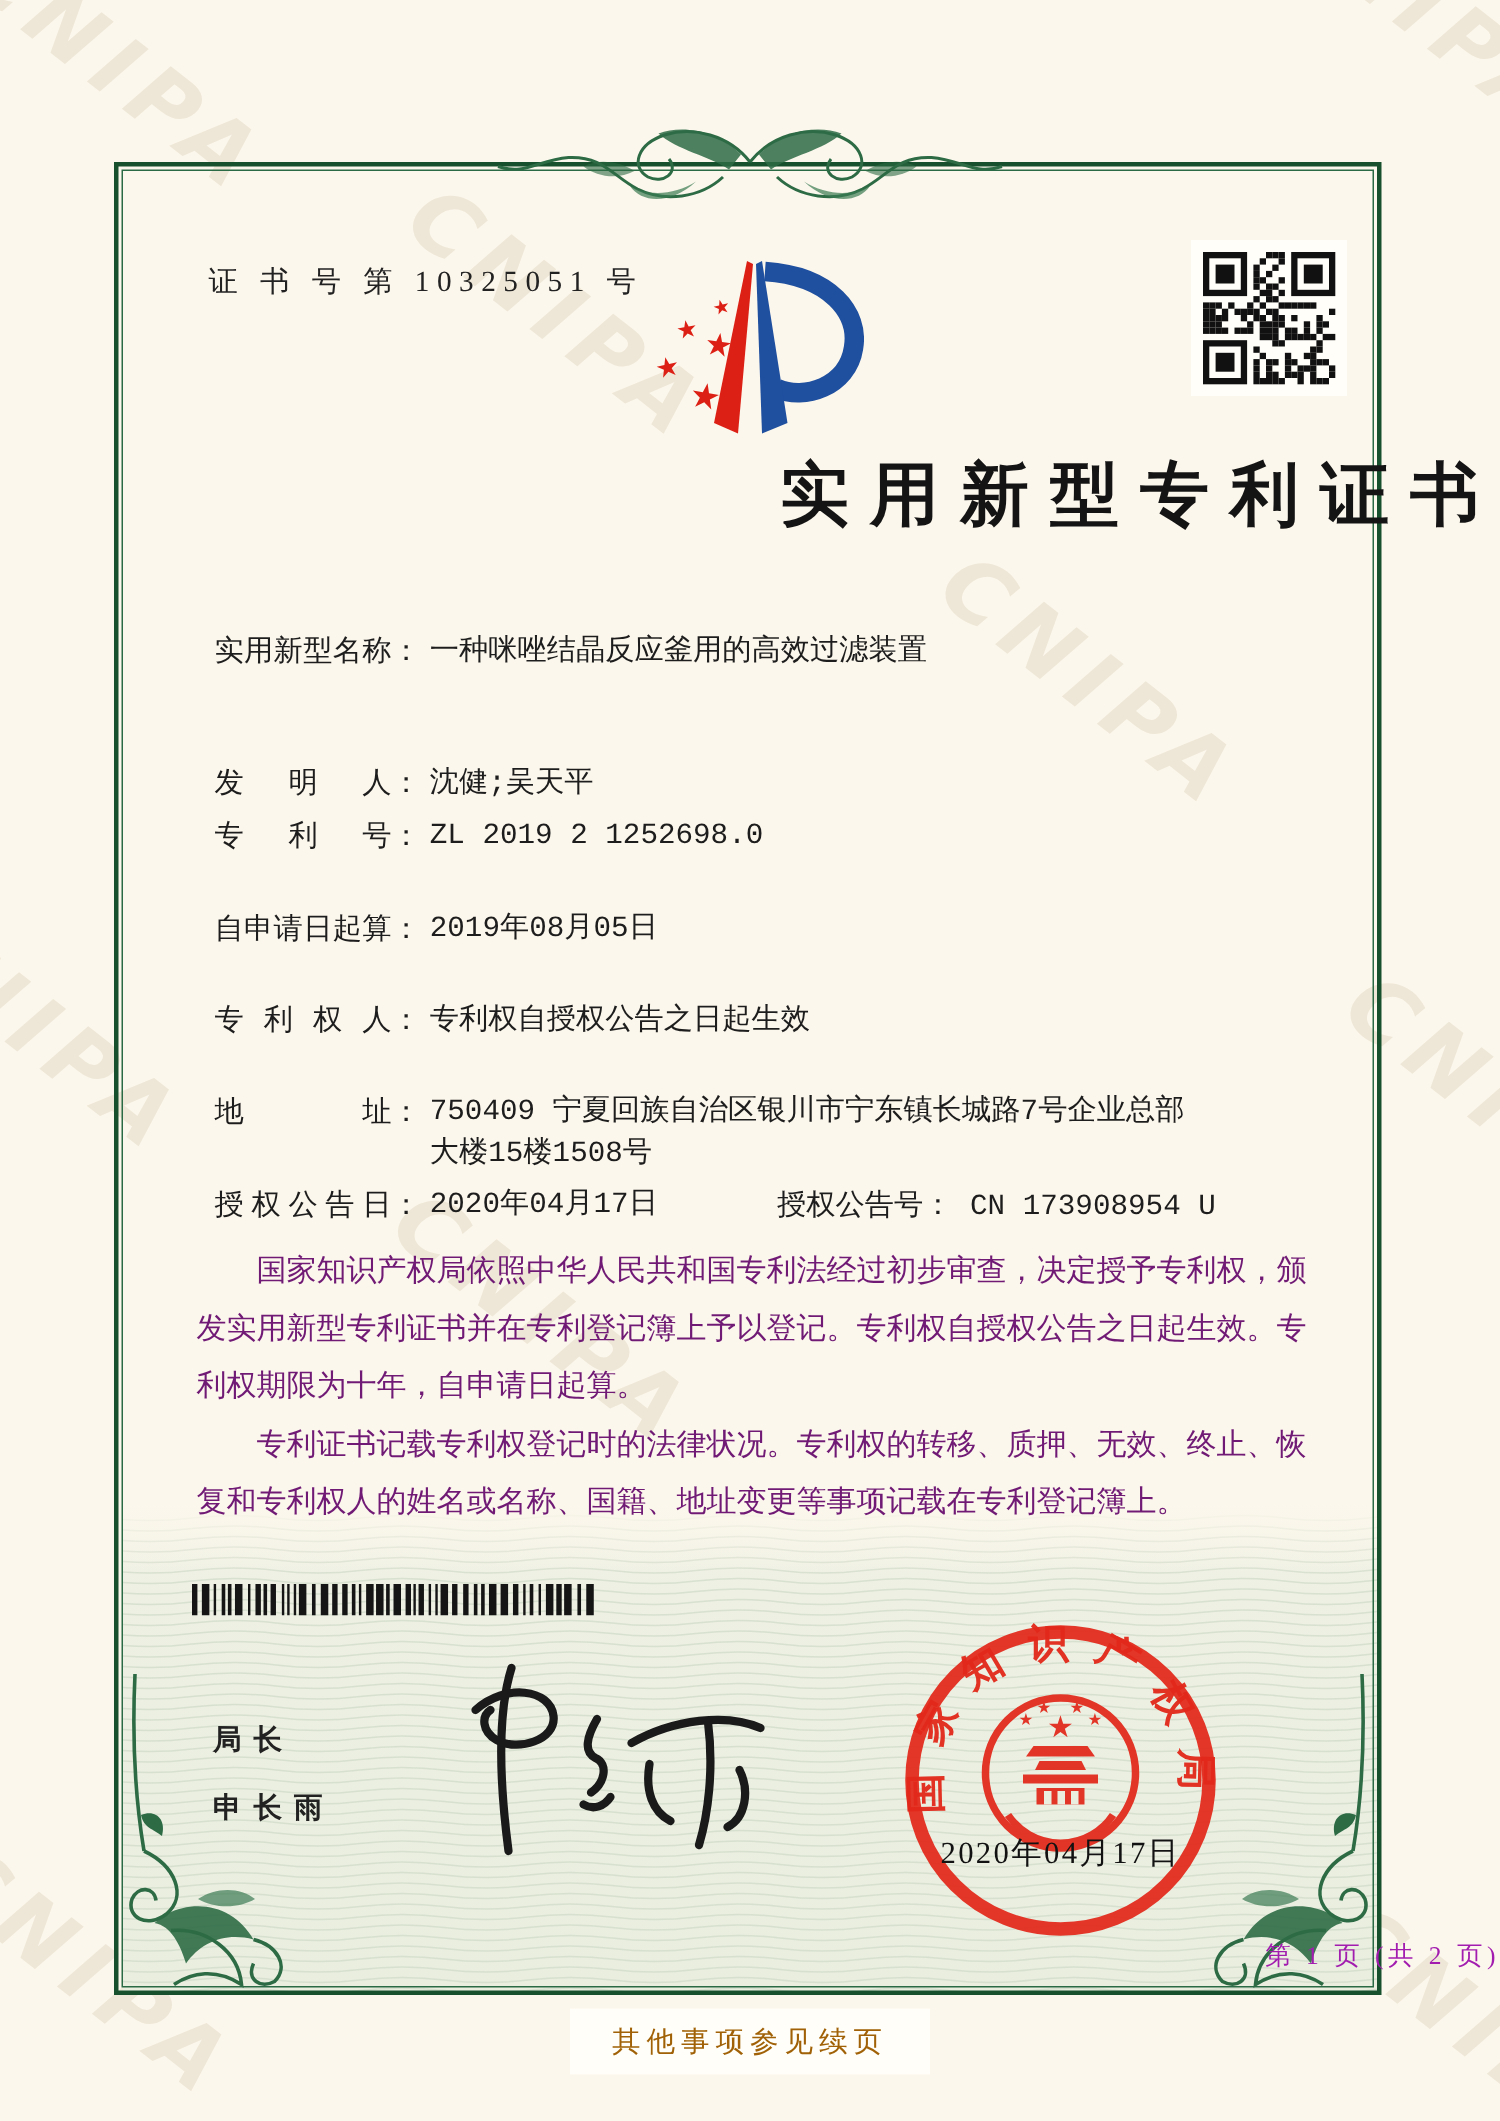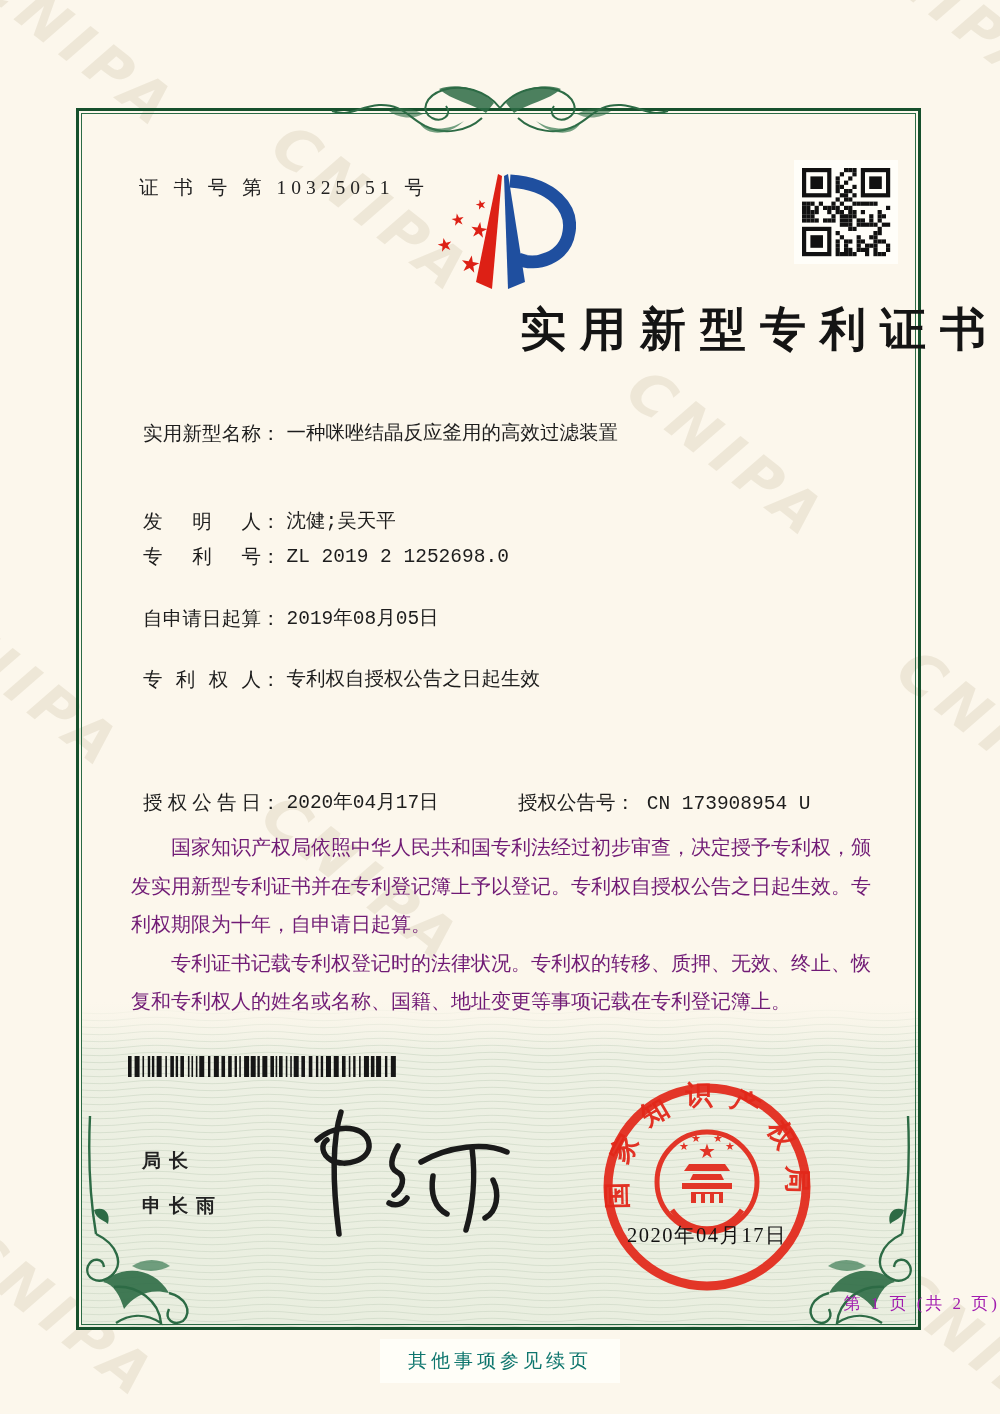--- a/index.html
+++ b/index.html
@@ -34,21 +34,21 @@
   
   .bodytext{position:absolute;left:131px;top:828px;width:740px;font-size:20px;
       line-height:38.5px;text-align:justify;color:#701a75;}
   .bodytext p{margin:0;text-indent:2em;}
   
   .director{position:absolute;left:142px;top:1138px;font-family:"Liberation Sans","DejaVu Sans",sans-serif;
       font-size:19px;letter-spacing:8px;line-height:45px;color:#222;font-weight:700;}
   .pagenum{position:absolute;left:0;top:1292px;width:1000px;text-align:right;
       font-size:17px;letter-spacing:3px;color:#a21caf;}
   .continuation{position:absolute;left:50%;top:1339px;transform:translateX(-50%);
-      background:#fffef8;padding:9px 28px;font-size:19px;letter-spacing:4px;color:#0f766e;white-space:nowrap;}
+      background:#fffef8;padding:9px 28px;font-size:19px;letter-spacing:4px;color:#a16207;white-space:nowrap;}
   svg{display:block;}
 </style>
 </head>
 <body>
 
 <div class="page">
 
   <span class="wm" style="left:-40px;top:10px">CNIPA</span>
   <span class="wm" style="left:830px;top:-30px">CNIPA</span>
   <span class="wm" style="left:255px;top:175px">CNIPA</span>
@@ -322,20 +322,23 @@
   </div>
   <div class="frow" style="top:543px">
     <span class="flabel">专利号</span><span class="fcolon">：</span><span class="fvalue">ZL 2019 2 1252698.0</span>
   </div>
   <div class="frow" style="top:605px">
     <span class="flabel">自申请日起算</span><span class="fcolon">：</span><span class="fvalue">2019年08月05日</span>
   </div>
   <div class="frow" style="top:666px">
     <span class="flabel">专利权人</span><span class="fcolon">：</span><span class="fvalue">专利权自授权公告之日起生效</span>
   </div>
+  <div class="frow" style="top:727px">
+    <span class="flabel">地址</span><span class="fcolon">：</span><span class="fvalue"><span>750409 宁夏回族自治区银川市宁东镇长城路7号企业总部</span><span class="l2">大楼15楼1508号</span></span>
+  </div>
   <div class="frow" style="top:789px">
     <span class="flabel">授权公告日</span><span class="fcolon">：</span><span class="fvalue">2020年04月17日</span>
     <span class="grant-no">
       <span>授权公告号</span><span>：</span>
       <span>CN 173908954 U</span>
     </span>
   </div>
 
   <div class="bodytext">
     <p>国家知识产权局依照中华人民共和国专利法经过初步审查，决定授予专利权，颁发实用新型专利证书并在专利登记簿上予以登记。专利权自授权公告之日起生效。专利权期限为十年，自申请日起算。</p>

